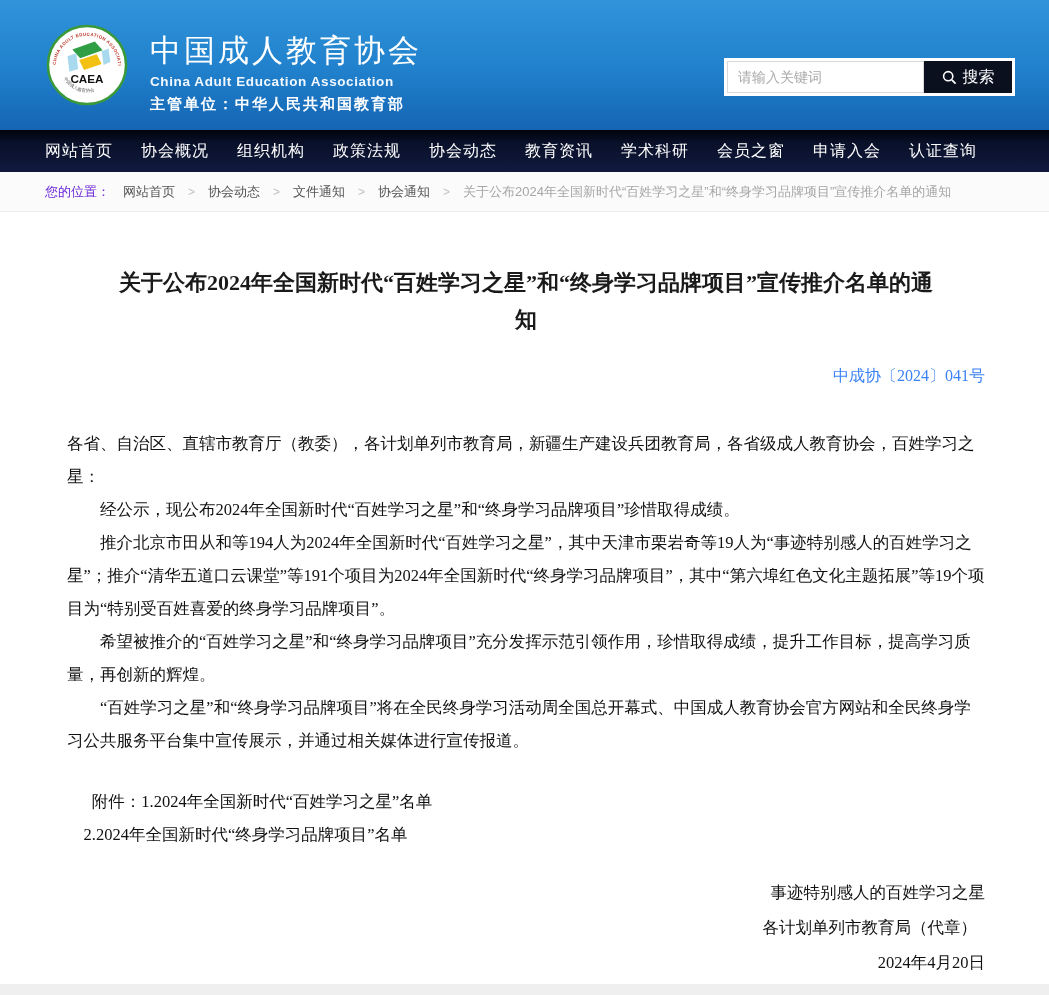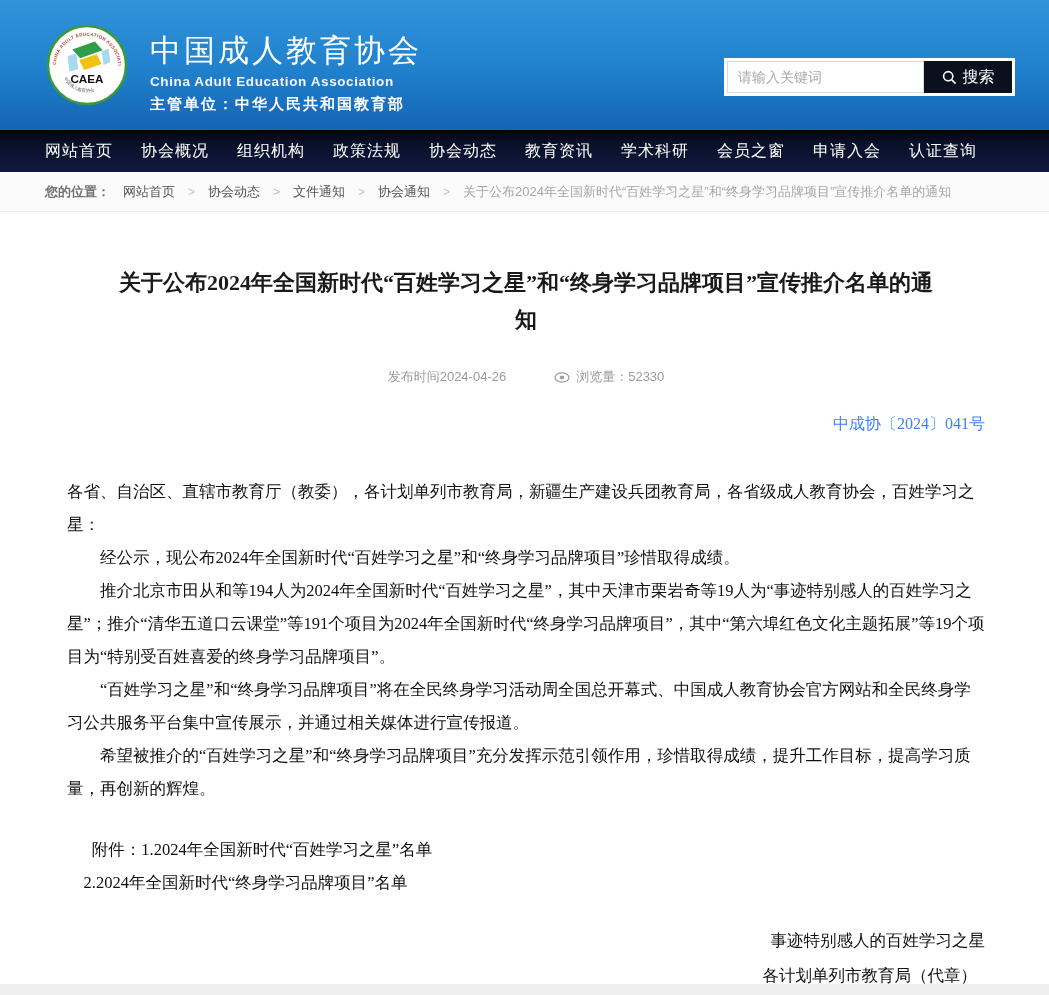--- a/index.html
+++ b/index.html
@@ -52,21 +52,21 @@
     color:#ffffff; font-size:16px; text-decoration:none; cursor:pointer;
     letter-spacing:1px; white-space:nowrap;
   }
 
   
   .breadcrumb {
     height:40px; background:#fbfbfb; border-bottom:1px solid #ececec;
     display:flex; align-items:center; padding-left:45px; gap:13px;
     font-size:13px; color:#555;
   }
-  .bc-prefix { color:#737373;font-weight:bold; }
+  .bc-prefix { color:#6d28d9; }
   .bc-link { color:#555; text-decoration:none; cursor:pointer; }
   .bc-sep { color:#c0c0c0; font-size:12px; }
   .bc-current { color:#a6a6a6; }
 
   
   .content {
     padding:52px 64px 0 67px;
     font-family:"Liberation Serif", serif;
     color:#111111;
   }
@@ -165,39 +165,29 @@
   <span class="bc-sep">&gt;</span>
   <a class="bc-link">协会通知</a>
   <span class="bc-sep">&gt;</span>
   <span class="bc-current">关于公布2024年全国新时代“百姓学习之星”和“终身学习品牌项目”宣传推介名单的通知</span>
 </div>
 
 <main class="content">
 
   <h1 class="page-title">关于公布2024年全国新时代“百姓学习之星”和“终身学习品牌项目”宣传推介名单的通知</h1>
 
-  <div class="meta">
-    <span>发布时间2024-04-26</span>
-    <span class="views">
-      <svg width="16" height="11" viewBox="0 0 16 11">
-        <ellipse cx="8" cy="5.5" rx="7" ry="4.6" fill="none" stroke="#9b9b9b" stroke-width="1.2"></ellipse>
-        <circle cx="8" cy="5.5" r="2.1" fill="#9b9b9b"></circle>
-      </svg>
-      <span>浏览量：52330</span>
-    </span>
-  </div>
 
   <div class="doc-number">中成协〔2024〕041号</div>
 
   <div class="body-text">
     <p class="no-indent">各省、自治区、直辖市教育厅（教委），各计划单列市教育局，新疆生产建设兵团教育局，各省级成人教育协会，百姓学习之星：</p>
     <p>经公示，现公布2024年全国新时代“百姓学习之星”和“终身学习品牌项目”珍惜取得成绩。</p>
     <p>推介北京市田从和等194人为2024年全国新时代“百姓学习之星”，其中天津市栗岩奇等19人为“事迹特别感人的百姓学习之星”；推介“清华五道口云课堂”等191个项目为2024年全国新时代“终身学习品牌项目”，其中“第六埠红色文化主题拓展”等19个项目为“特别受百姓喜爱的终身学习品牌项目”。</p>
+    <p>希望被推介的“百姓学习之星”和“终身学习品牌项目”充分发挥示范引领作用，珍惜取得成绩，提升工作目标，提高学习质量，再创新的辉煌。</p>
     <p>“百姓学习之星”和“终身学习品牌项目”将在全民终身学习活动周全国总开幕式、中国成人教育协会官方网站和全民终身学习公共服务平台集中宣传展示，并通过相关媒体进行宣传报道。</p>
-    <p>希望被推介的“百姓学习之星”和“终身学习品牌项目”充分发挥示范引领作用，珍惜取得成绩，提升工作目标，提高学习质量，再创新的辉煌。</p>
   </div>
 
   <div class="attachments">
     <div class="attachment-line-1">附件：1.2024年全国新时代“百姓学习之星”名单</div>
     <div class="attachment-line-2">2.2024年全国新时代“终身学习品牌项目”名单</div>
   </div>
 
   <div class="signature">
     <div class="sig-1">事迹特别感人的百姓学习之星</div>
     <div class="sig-2">各计划单列市教育局（代章）</div>

